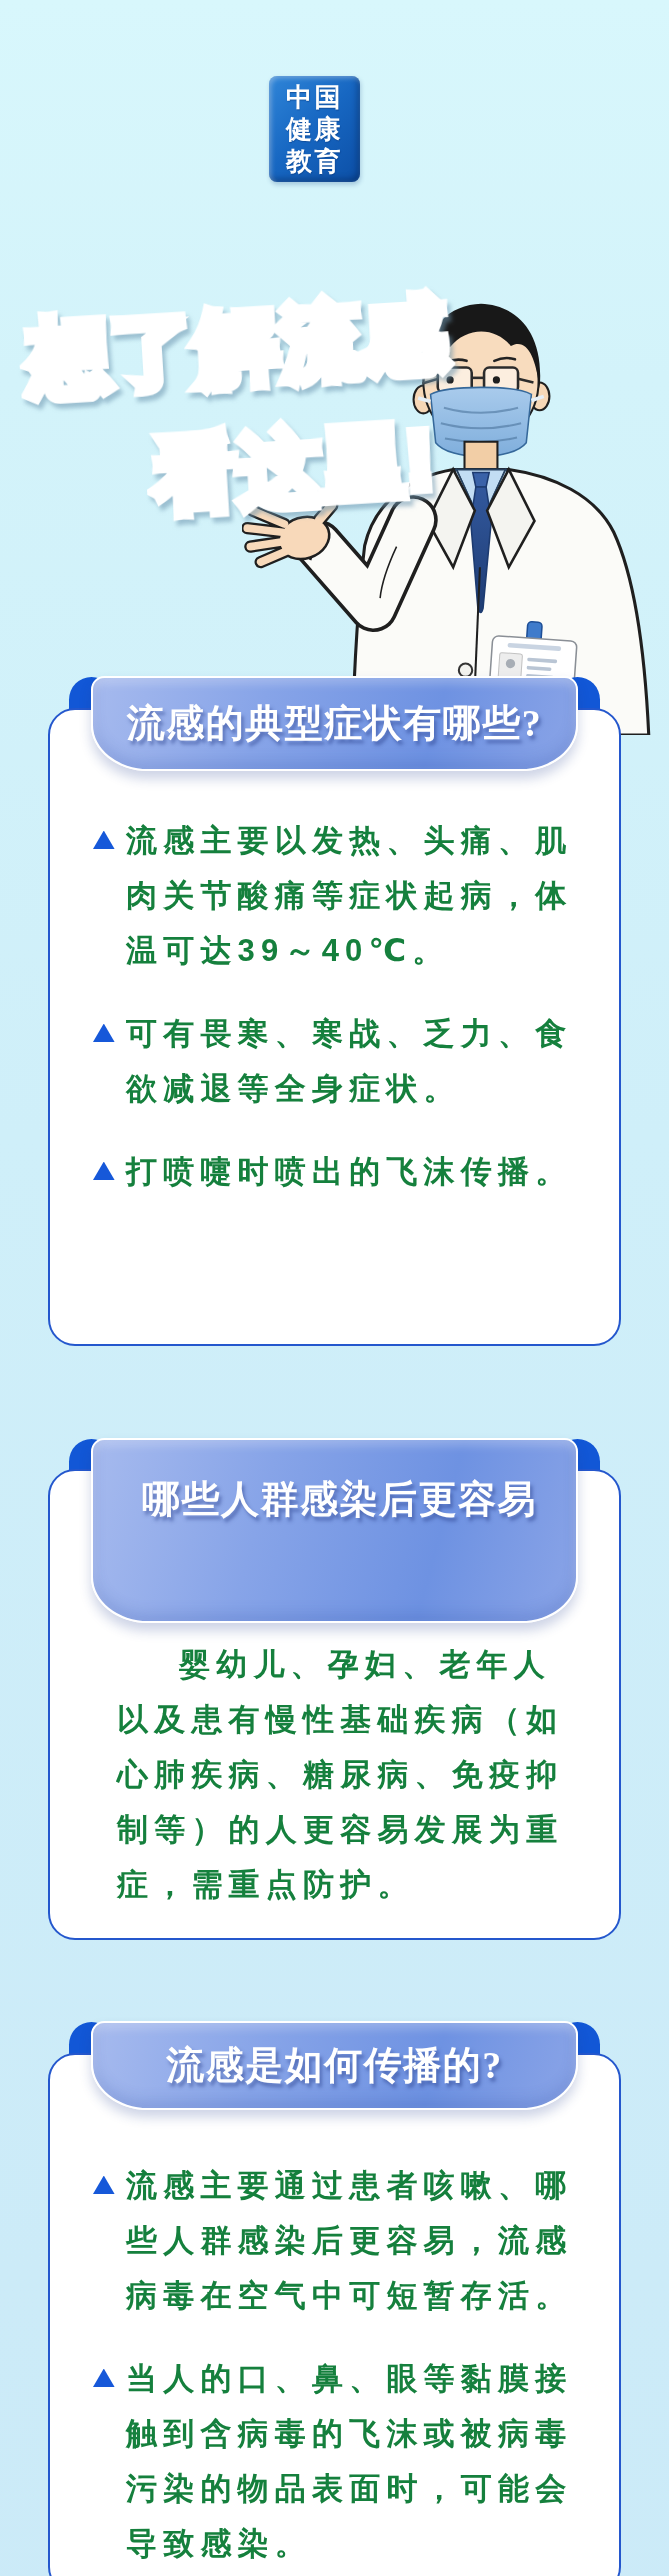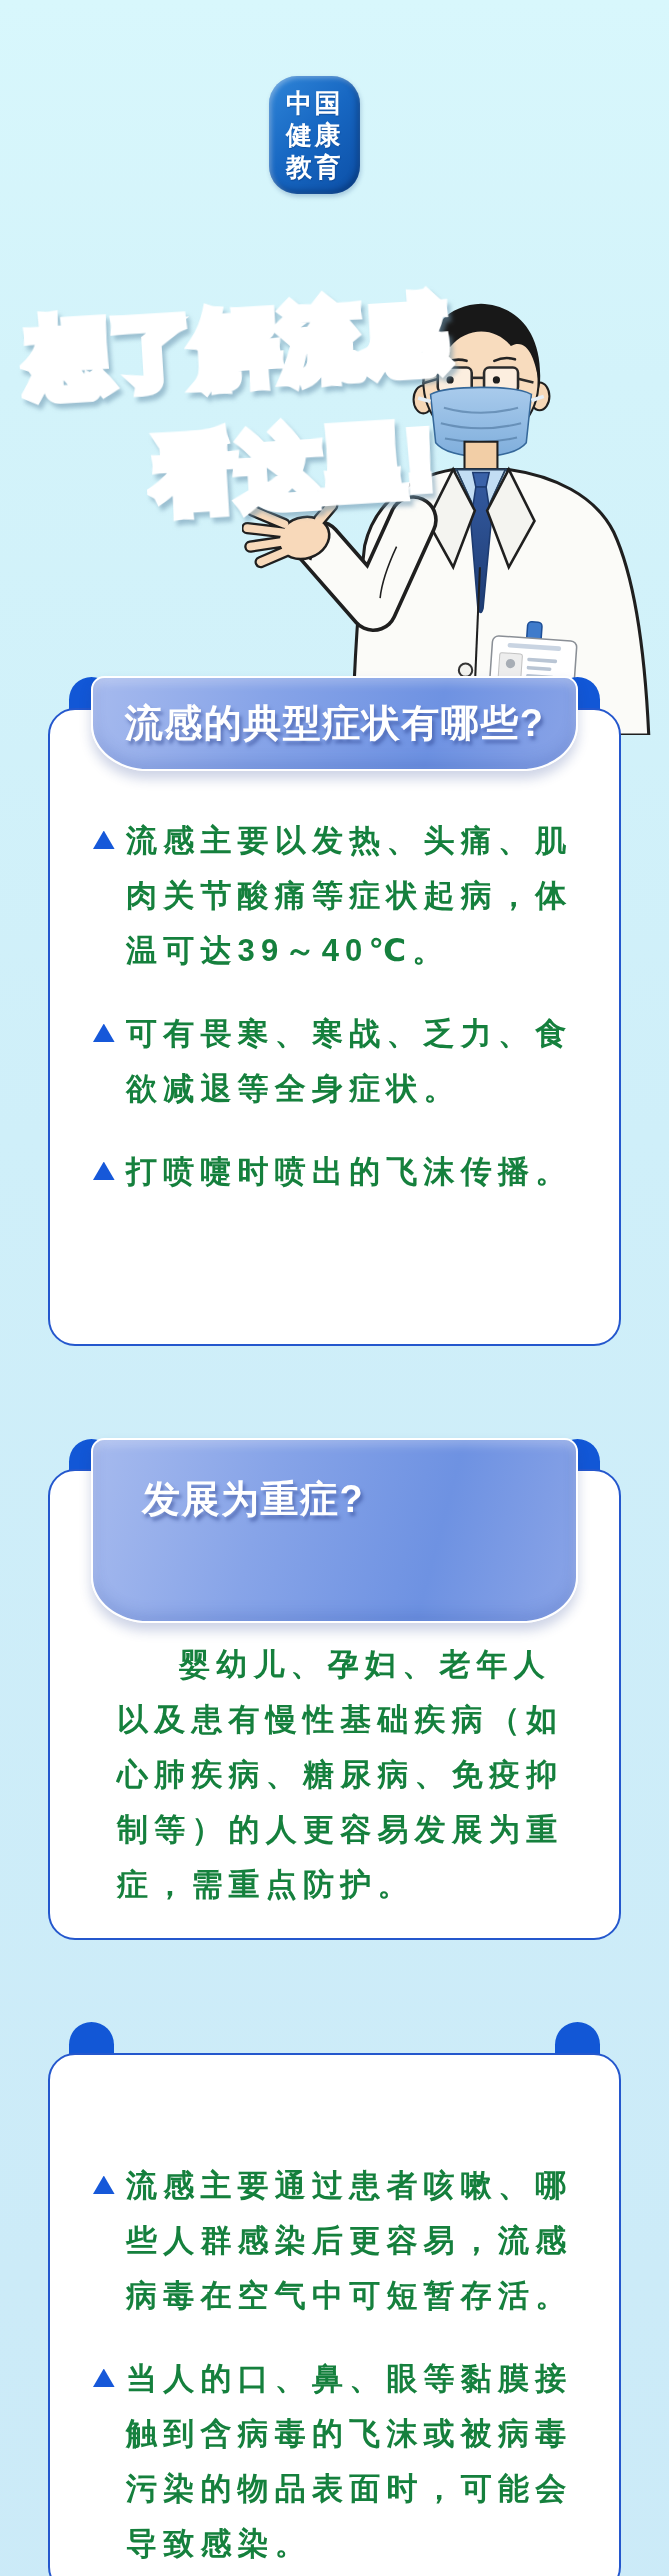--- a/index.html
+++ b/index.html
@@ -2,21 +2,21 @@
 <html style="font-size:8.2px"><head>
 <meta charset="utf-8">
 <style>
   html,body{margin:0;padding:0;}
   body{font-family:"Liberation Sans","DejaVu Sans",sans-serif;}
   .page{position:relative;width:669px;height:3783px;overflow:hidden;
         background:linear-gradient(180deg,#D8F7FC 0%,#D3F3FA 10%,#CFEFF9 30%,#CCEBF8 60%,#C9E9F8 100%);}
 
   
   .hero{position:absolute;left:0;top:0;width:669px;height:737px;z-index:1;}
-  .logo-badge{position:absolute;left:269px;top:76px;width:91px;height:118px;border-radius:28px;
+  .logo-badge{position:absolute;left:269px;top:76px;width:91px;height:106px;border-radius:8px;
       background:linear-gradient(135deg,#2F85D8 0%,#1767C2 48%,#0C4FA6 100%);
       box-shadow:inset 2.1px 2.1px 5.2px rgba(255,255,255,.35), inset -2.6px -3.1px 6.2px rgba(0,30,80,.45), 1px 2.1px 4.1px rgba(30,80,140,.25);
       display:flex;flex-direction:column;align-items:center;justify-content:center;}
   .logo-badge span{color:#fff;font-weight:900;font-size:26px;line-height:32px;letter-spacing:2.6px;text-shadow:0.5px 1px 1px rgba(0,40,100,.4);}
   .title-line{position:absolute;font-weight:900;white-space:nowrap;z-index:3;
       transform:rotate(-3.5deg);
       background:linear-gradient(180deg,#3173C0 0%,#1C55A6 55%,#133F88 100%);
       -webkit-background-clip:text;background-clip:text;color:transparent;
       filter:drop-shadow(3.6px 5.2px 2.1px rgba(110,150,175,.55));}
   .title-line::before{content:attr(data-text);position:absolute;left:0;top:0;z-index:-1;
@@ -28,21 +28,21 @@
   
   .section{position:absolute;left:0;width:669px;z-index:5;}
   .card{position:absolute;left:48px;width:573px;background:#ffffff;border:2.1px solid #2457CD;border-radius:27px;
         box-sizing:border-box;z-index:2;}
   .tail{position:absolute;top:1px;width:45px;height:33px;background:#1257D6;border-radius:24px 24px 0 0;z-index:1;}
   .tail.left{left:69px;} .tail.right{right:69px;}
   .ribbon{position:absolute;left:91px;right:91px;top:0;z-index:3;
         background:linear-gradient(105deg,#A6BAEE 0%,#87A4E8 35%,#6E92E2 70%,#8AA4E7 100%);
         border:2.6px solid #ffffff;box-sizing:border-box;
         border-radius:13.4px 13.4px 57px 57px / 13.4px 13.4px 46px 46px;
-        box-shadow:0 7.2px 11.3px rgba(30,60,140,.22), inset 0 -7.2px 13.4px rgba(40,70,160,.18), inset 0 5.2px 9.3px rgba(255,255,255,.28);}
+        box-shadow:0 7.2px 11.3px rgba(30,60,140,.22), inset 0 -7.2px 13.4px rgba(40,70,160,.18), inset 0 5.2px 9.3px rgba(255,255,255,.28);font-family:Liberation Serif, serif;}
   .ribbon h2{margin:0;color:#ffffff;font-weight:900;font-size:38px;letter-spacing:1.5px;
         text-shadow:2.6px 3.6px 3.6px rgba(43,66,141,.5);}
   .ribbon.center{display:flex;align-items:center;justify-content:center;height:95px;}
   .ribbon.tall{height:185px;padding:26px 0 0 49px;}
   .ribbon.tall h2{line-height:66px;}
 
   .card .content{padding:103px 36px 20.6px 43px;}
   .bullet-item{display:grid;grid-template-columns:33px 1fr;align-items:start;margin-bottom:28px;}
   .tri{width:21.6px;height:18.5px;margin-top:17.5px;background:#1658D9;
        clip-path:polygon(50% 0%,100% 100%,0% 100%);}
@@ -190,36 +190,39 @@
   <div class="section s2">
     <div class="tail left"></div>
     <div class="tail right"></div>
     <div class="card">
       <div class="content">
         <p class="para indent">婴幼儿、孕妇、老年人以及患有慢性基础疾病（如心肺疾病、糖尿病、免疫抑制等）的人更容易发展为重症，需重点防护。</p>
       </div>
     </div>
     <div class="ribbon tall">
       <h2>
-        <span style="display:block">发展为重症?</span>
+        <span style="display:block">哪些人群感染后更容易</span>
       </h2>
     </div>
   </div>
 
   <div class="section s3">
     <div class="tail left"></div>
     <div class="tail right"></div>
     <div class="card">
       <div class="content">
         <div class="bullet-item">
           <span class="tri"></span>
           <p>流感主要通过患者咳嗽、哪些人群感染后更容易，流感病毒在空气中可短暂存活。</p>
         </div>
         <div class="bullet-item">
           <span class="tri"></span>
           <p>当人的口、鼻、眼等黏膜接触到含病毒的飞沫或被病毒污染的物品表面时，可能会导致感染。</p>
         </div>
       </div>
     </div>
+    <div class="ribbon center">
+      <h2>流感是如何传播的?</h2>
+    </div>
   </div>
 
 </div>
 
 
 </body></html>

